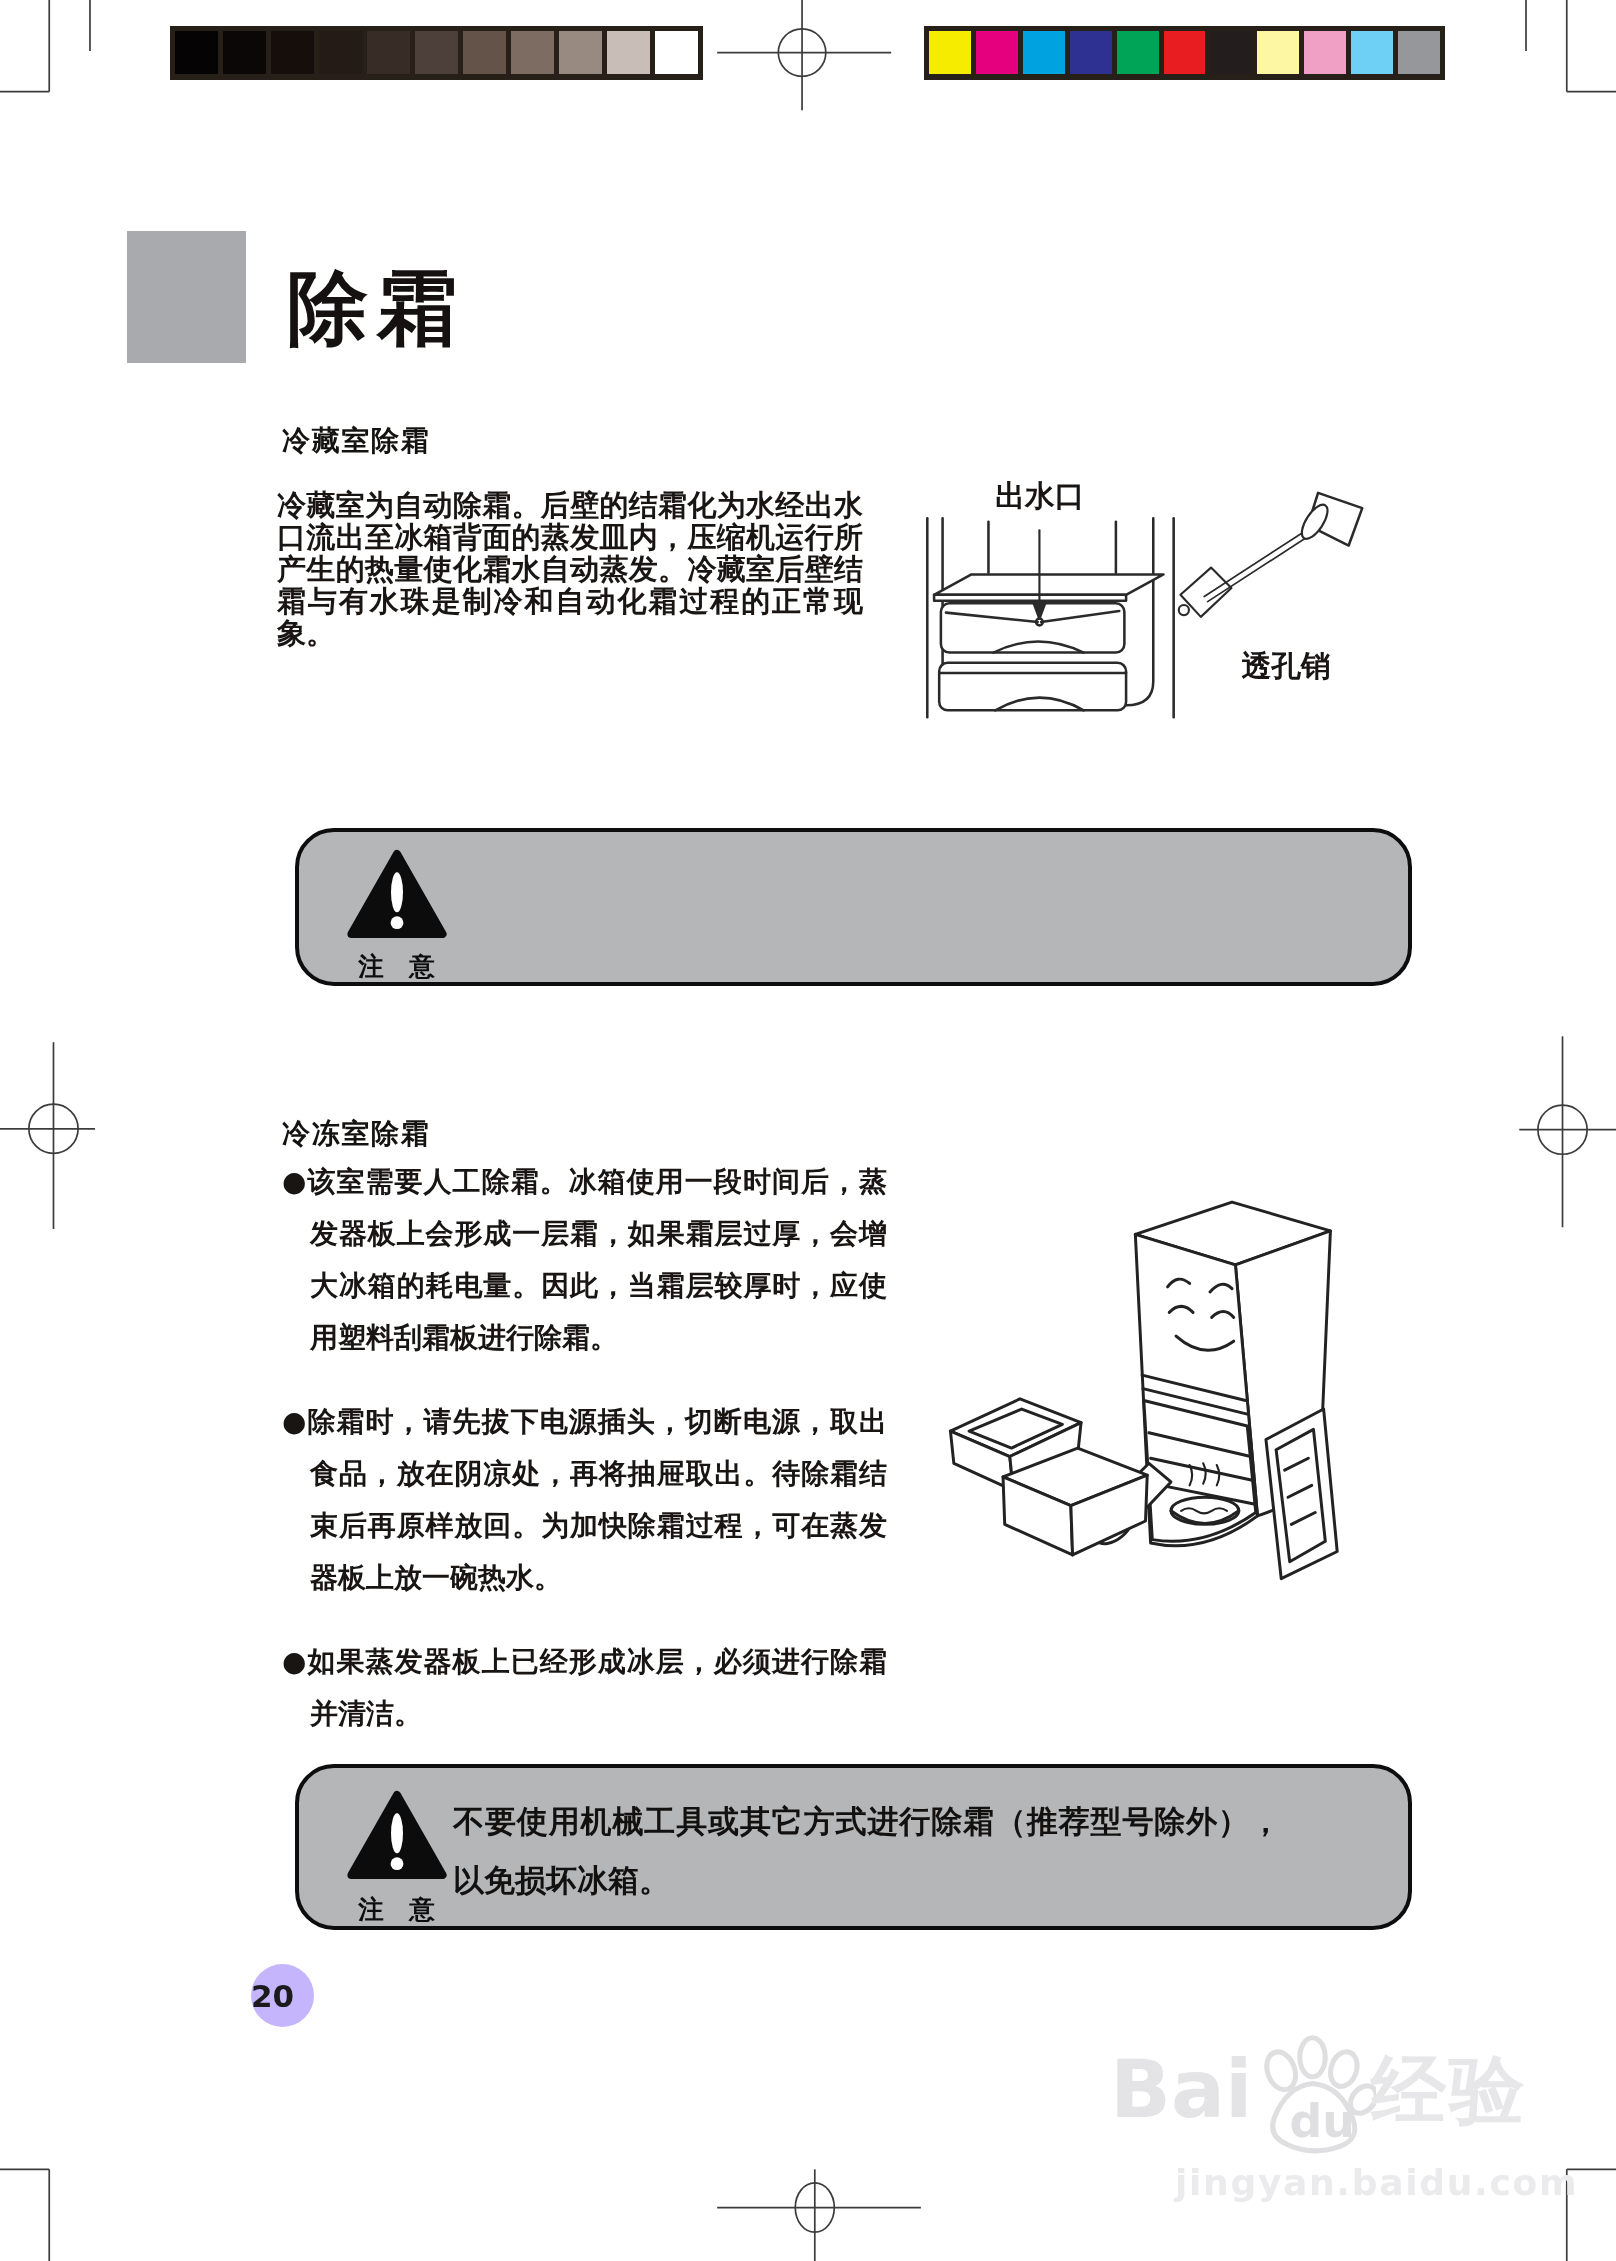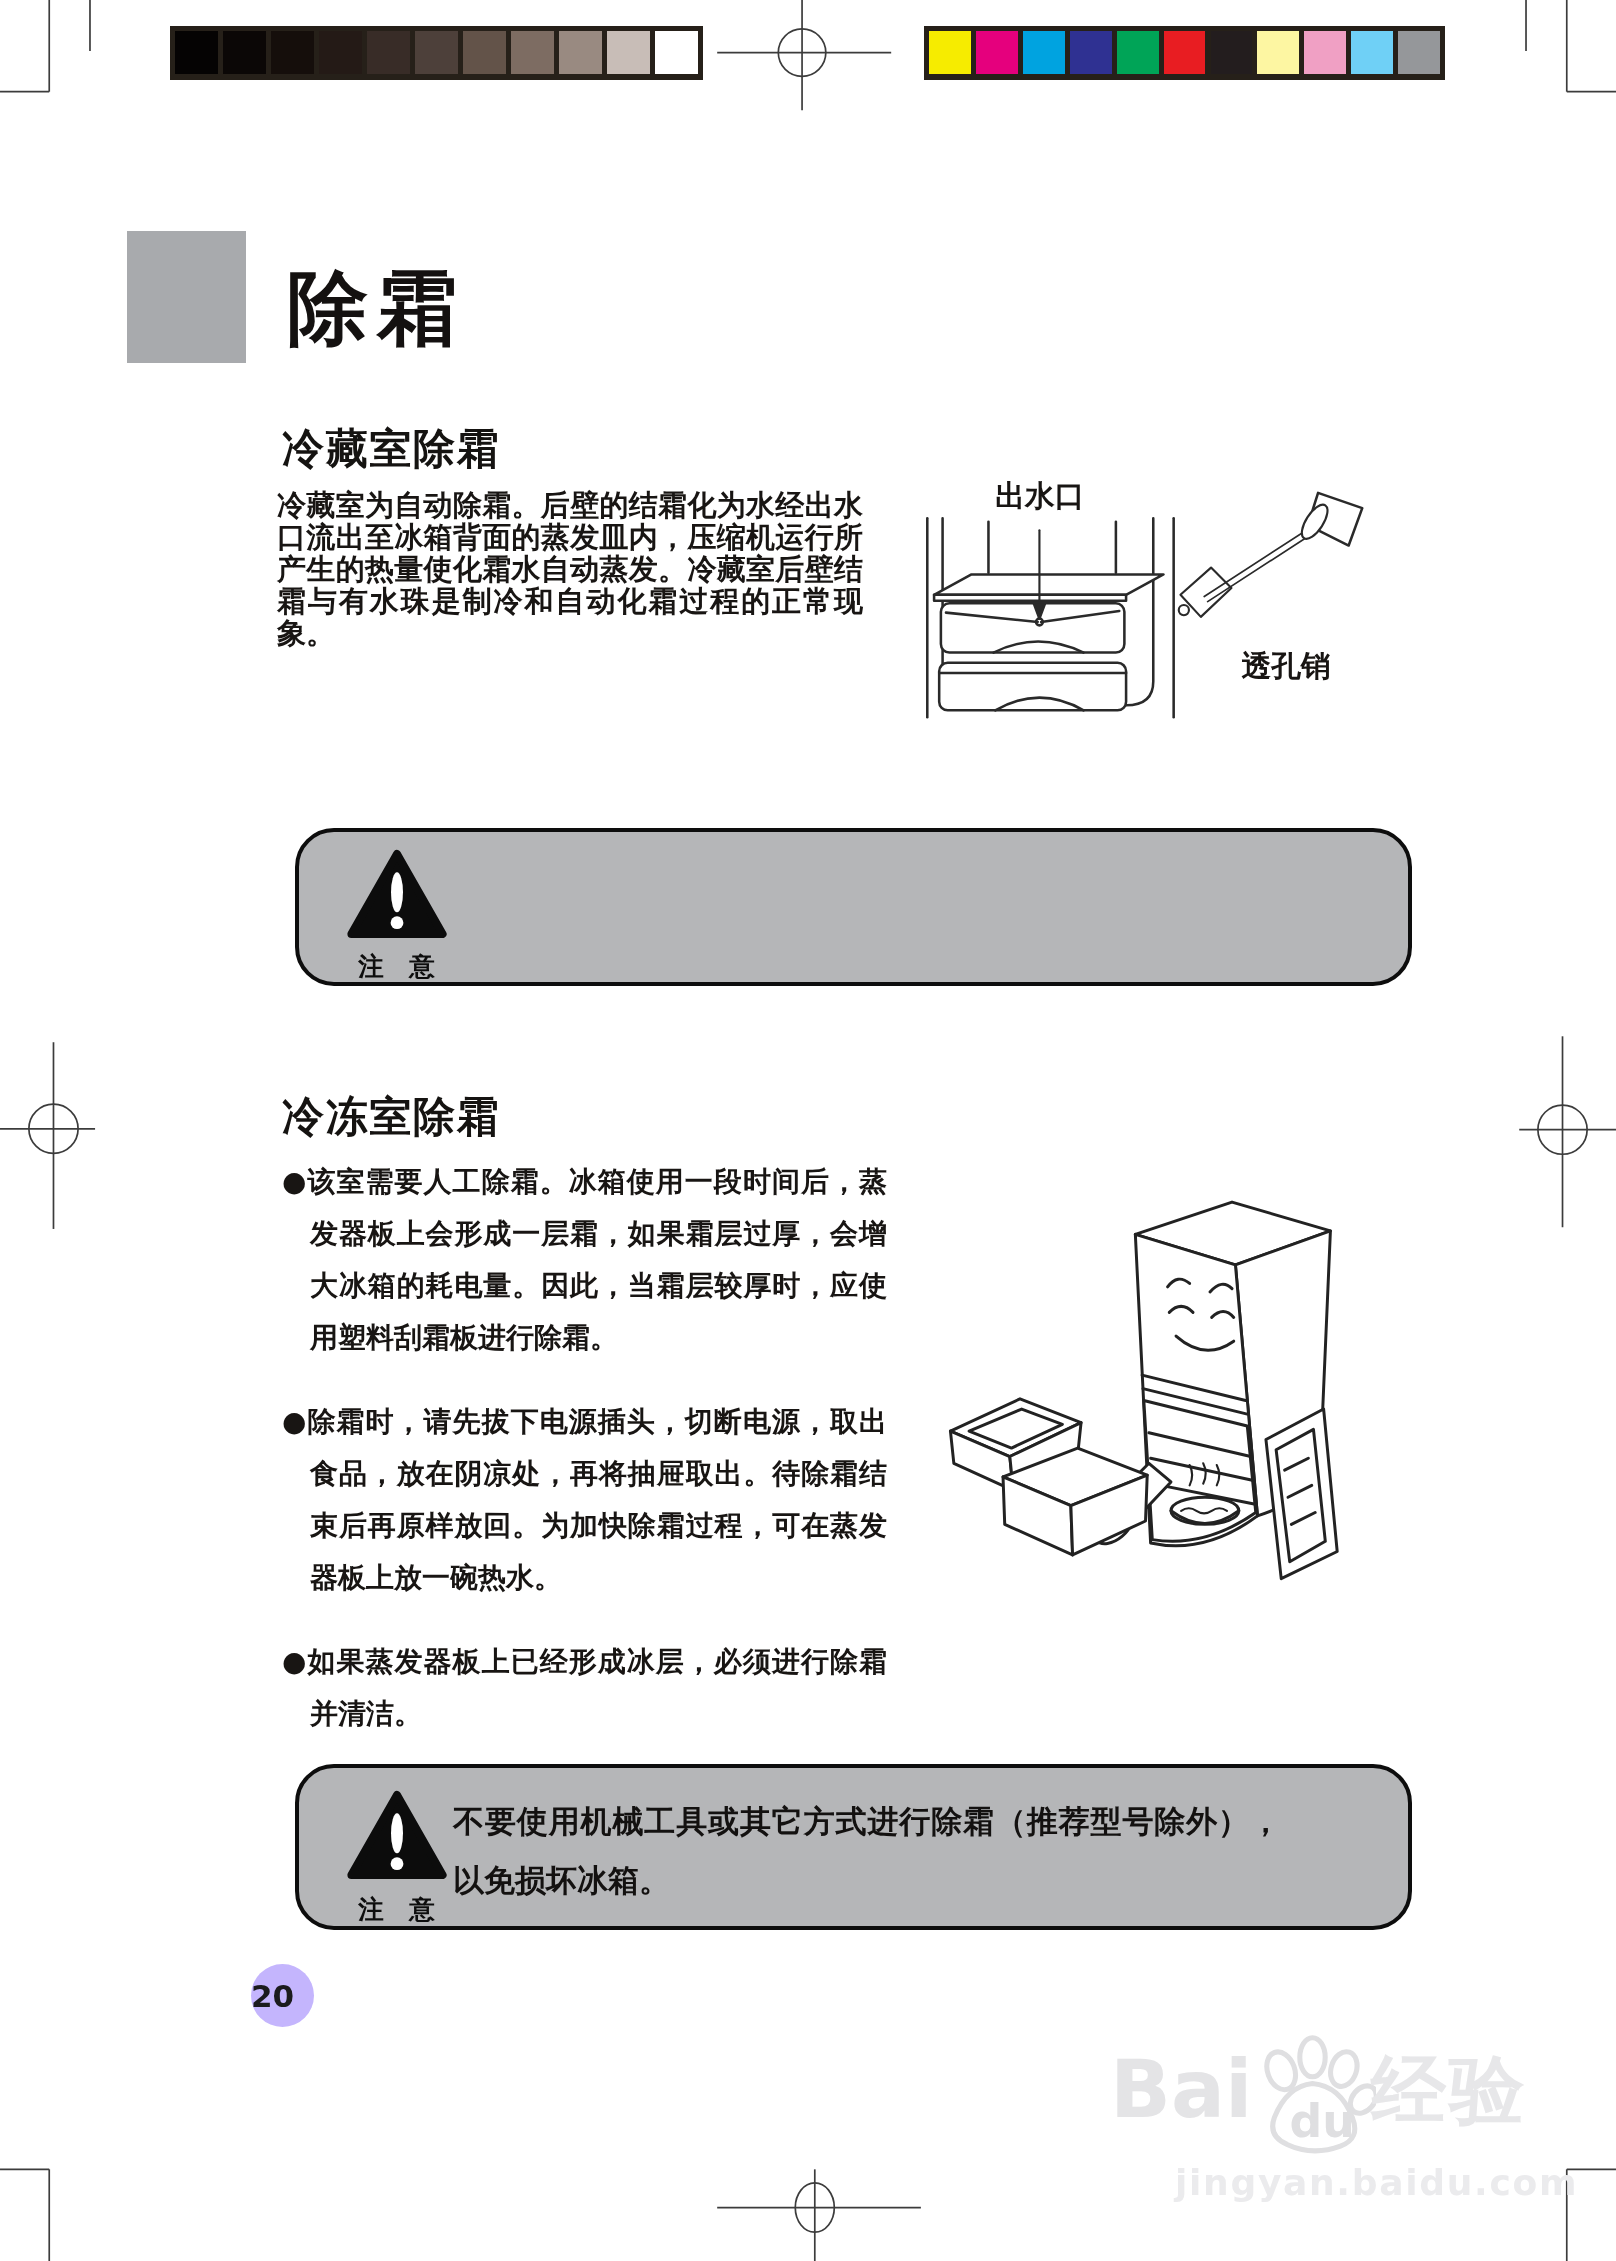--- a/index.html
+++ b/index.html
@@ -8,21 +8,21 @@
   .abs{position:absolute}
 
   
   .cal-bar{display:flex;gap:5.1px;padding:5.1px;background:#262019;box-sizing:border-box}
   .cal-bar .swatch{flex:1 1 0}
 
   
   .title-block{background:#a8aaad}
   .page-title{font-size:81px;font-weight:bold;letter-spacing:8.5px;color:#141110;line-height:1}
 
-  .h2{font-size:42px;font-weight:bold;letter-spacing:1.7px;color:#151311;line-height:1.1}
+  .h2{font-size:28px;font-weight:bold;letter-spacing:1.7px;color:#151311;line-height:1.1}
   .body-text{font-size:29px;line-height:32px;font-weight:bold;text-align:justify;color:#181513}
   .bullet{padding-left:28px;text-indent:-28px;margin-bottom:32px;font-size:28px;line-height:52px;
           font-weight:bold;text-align:justify;color:#181513}
 
   
   .notice{position:absolute;background:#b5b6b8;border:4.2px solid #0d0d0d;border-radius:39px;box-sizing:border-box}
   .notice-label{position:absolute;font-size:25.5px;font-weight:bold;color:#0d0d0d;text-align:center}
   .notice-text{position:absolute;font-size:31px;font-weight:bold;text-align:justify;color:#131110}
 
   .pagenum{background:#c4b5fd;border-radius:50%;display:flex;align-items:center;justify-content:flex-start;
@@ -147,21 +147,21 @@
 
   <div class="notice" style="left:295px;top:828px;width:1117px;height:158px">
     <svg class="abs" style="left:46px;top:17px;width:104px;height:93px" viewBox="0 0 130 116">
       <path d="M65,6 L122,106 L8,106 Z" fill="#0c0c0c" stroke="#0c0c0c" stroke-width="10" stroke-linejoin="round"></path>
       <ellipse cx="65" cy="54" rx="7.5" ry="25" fill="#fff"></ellipse>
       <circle cx="65" cy="92" r="8" fill="#fff"></circle>
     </svg>
     <div class="notice-label" style="left:34px;top:117px;width:127px">注　意</div>
   </div>
 
-  <div class="abs h2" style="left:282px;top:1094px">冷冻室除霜</div>
+  <div class="abs h2" style="left:282px;top:1119px">冷冻室除霜</div>
   <div class="abs" style="left:282px;top:1156px;width:605px">
     <div class="bullet">●该室需要人工除霜。冰箱使用一段时间后，蒸发器板上会形成一层霜，如果霜层过厚，会增大冰箱的耗电量。因此，当霜层较厚时，应使用塑料刮霜板进行除霜。</div>
     <div class="bullet">●除霜时，请先拔下电源插头，切断电源，取出食品，放在阴凉处，再将抽屉取出。待除霜结束后再原样放回。为加快除霜过程，可在蒸发器板上放一碗热水。</div>
     <div class="bullet" style="margin-bottom:39px">●如果蒸发器板上已经形成冰层，必须进行除霜并清洁。</div>
   </div>
 
   <svg class="abs" style="left:925px;top:1178px;width:458px;height:412px" viewBox="0 0 540 485" fill="#ffffff" stroke="#222222" stroke-width="3.5" stroke-linecap="round" stroke-linejoin="round">
     <g>
       <polygon points="248,66 362,28 478,62 366,102"></polygon>
       <path d="M366,102 L478,62 L466,340 Q460,376 392,398 Z"></path>

